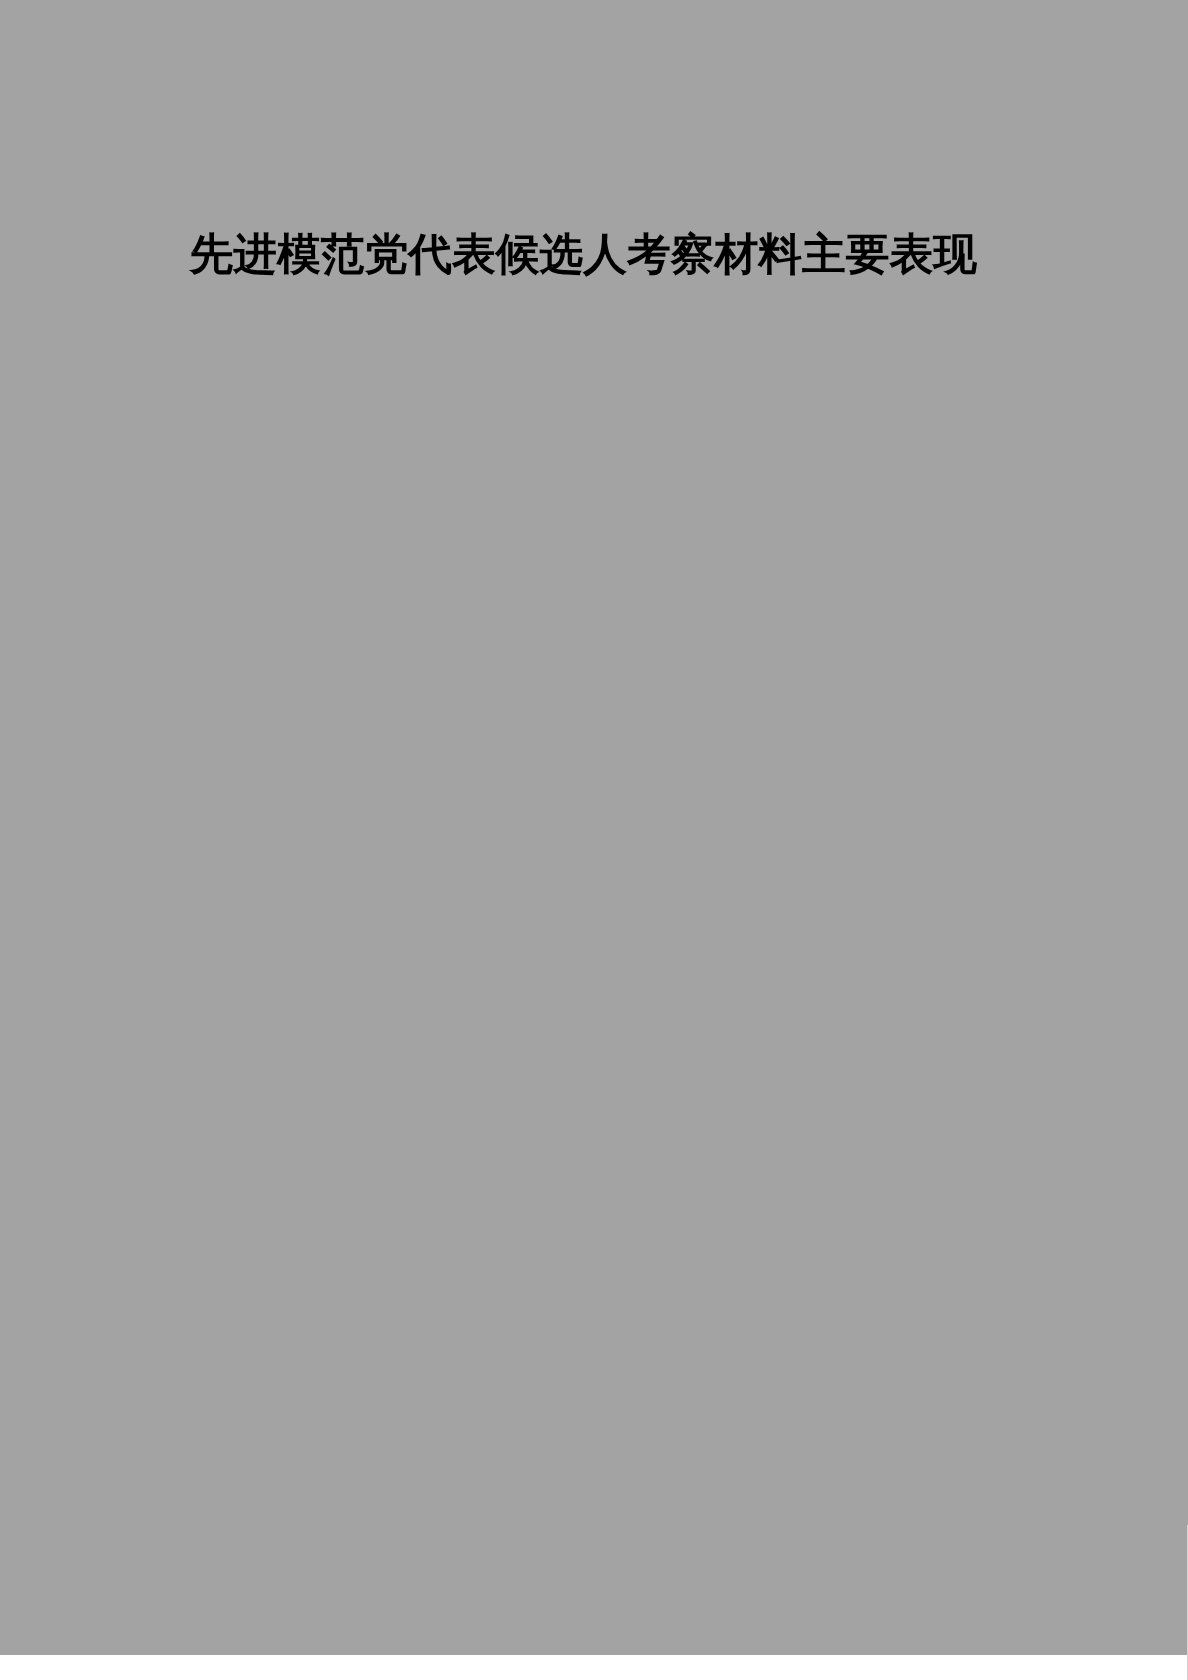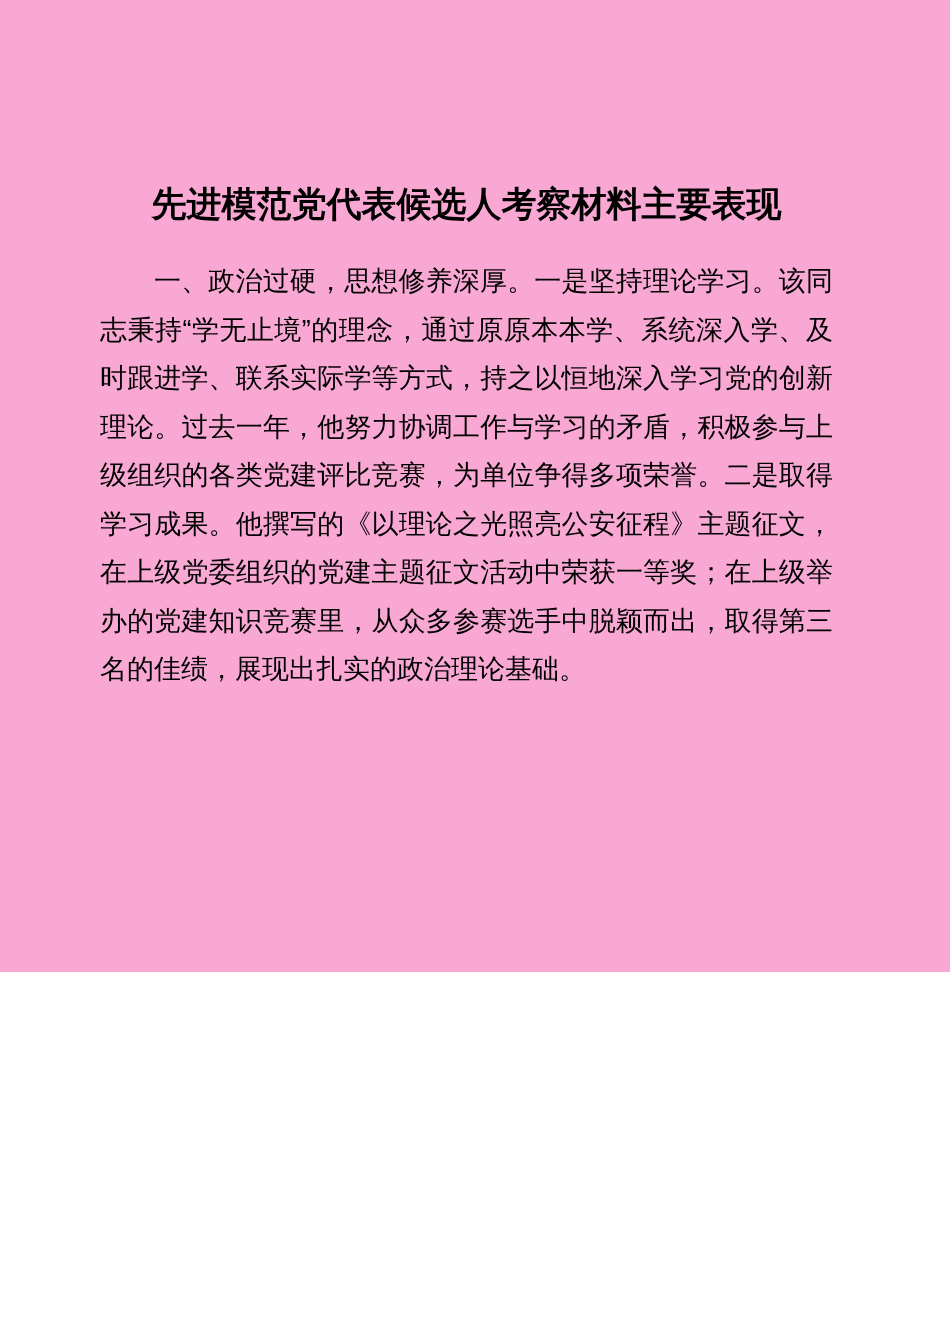--- a/index.html
+++ b/index.html
@@ -3,22 +3,22 @@
 <meta charset="utf-8">
 <style>
   html, body {
     margin: 0;
     padding: 0;
     background: #ffffff;
   }
   .page {
     position: relative;
     width: 950px;
-    height: 972px;
-    background: #f9a8d4;
+    height: 1324px;
+    background: #a3a3a3;
     box-sizing: border-box;
     padding: 180px 117px 0 100px;
     overflow: hidden;
     font-family: "Liberation Sans", "DejaVu Sans", sans-serif;
     color: #000000;
   }
   .doc-title {
     margin: 0 0 29px 0;
     font-size: 35px;
     font-weight: 700;
@@ -39,14 +39,13 @@
   }
 </style>
 </head>
 <body>
 
 <div class="page">
   <h1 class="doc-title">先进模范党代表候选人考察材料主要表现</h1>
 
 
 
-  <p class="doc-paragraph">一、政治过硬，思想修养深厚。一是坚持理论学习。该同志秉持“学无止境”的理念，通过原原本本学、系统深入学、及时跟进学、联系实际学等方式，持之以恒地深入学习党的创新理论。过去一年，他努力协调工作与学习的矛盾，积极参与上级组织的各类党建评比竞赛，为单位争得多项荣誉。二是取得学习成果。他撰写的《以理论之光照亮公安征程》主题征文，在上级党委组织的党建主题征文活动中荣获一等奖；在上级举办的党建知识竞赛里，从众多参赛选手中脱颖而出，取得第三名的佳绩，展现出扎实的政治理论基础。</p>
 </div>
 
 </body></html>

